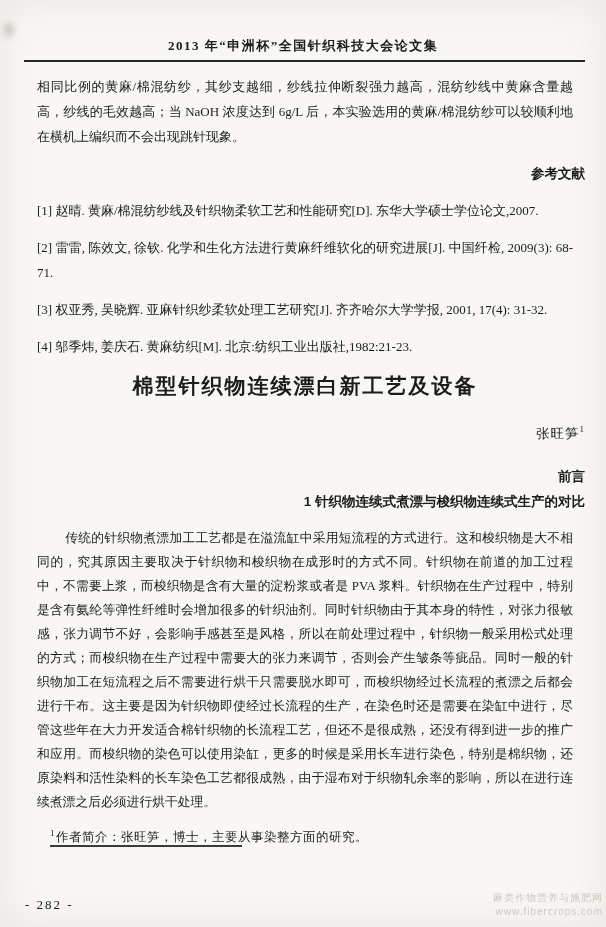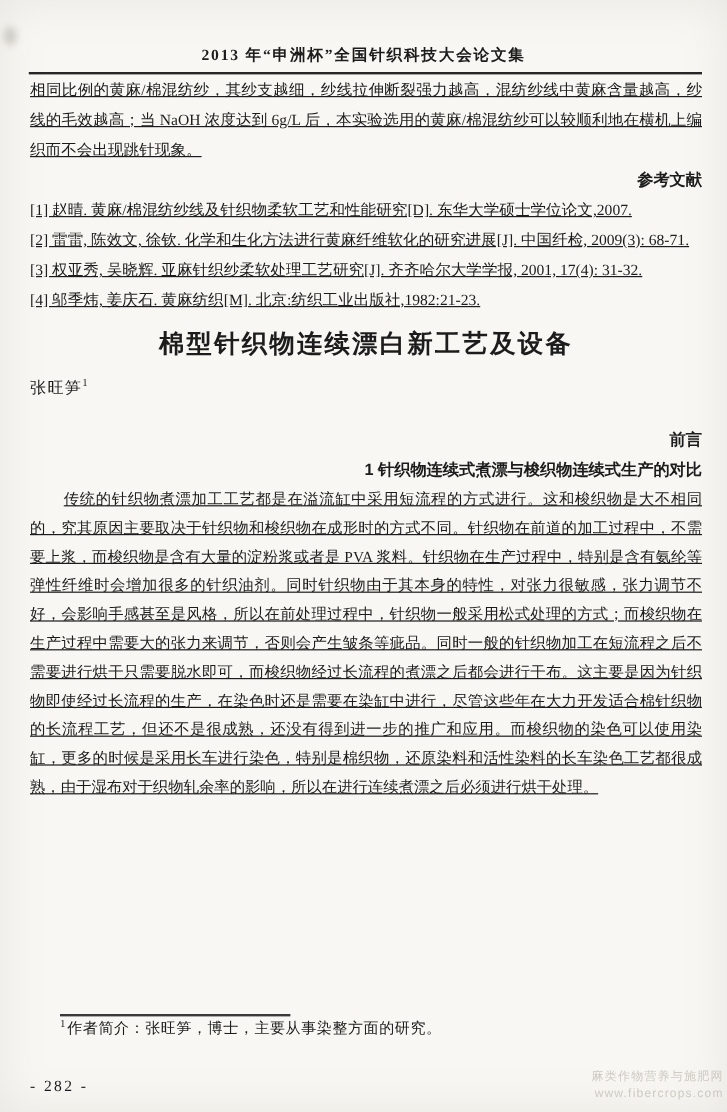--- a/index.html
+++ b/index.html
@@ -8,35 +8,35 @@
     background:#f8f7f3;overflow:hidden;color:#1c1c1c;
     box-shadow:inset 0 0 40px rgba(120,115,105,.12);
     font-family:"Liberation Serif",serif;
   }
   .smudge{position:absolute;left:3px;top:22px;width:11px;height:16px;background:#b4b1ab;
     border-radius:50%;filter:blur(3px);opacity:.55;}
   .header{ text-align:center;font-family:"Liberation Serif",serif;font-weight:700;
     font-size:13px;letter-spacing:1.5px;padding-top:9px;margin-top:28px;}
   .header-rule{height:2px;background:#262626;margin:5px 21px 0 24px;}
   .body{margin:0 21px 0 25px;font-size:13px;line-height:25px;text-align:justify;}
-  .body p{margin:0;text-decoration:underline;}
+  .body p{margin:12px;}
   .cont{margin-top:12px;}
   h3{font-family:"Liberation Sans",sans-serif;font-weight:700;font-size:13.5px;
     margin:0;line-height:25px;text-align:right;}
   .ref{line-height:25px;}
   h1{font-family:Liberation Sans, sans-serif;font-weight:700;font-size:21px;
     letter-spacing:2px;text-align:center;margin:10px 0 0;line-height:30px;}
-  .author{text-align:left;margin-top:8px;font-size:13.5px;line-height:18px;letter-spacing:1px;}
+  .author{text-align:right;margin-top:19px;font-size:13.5px;line-height:18px;letter-spacing:1px;}
   .author sup{font-size:9px;}
   .affil{text-align:center;margin-top:7px;font-size:13px;line-height:18px;letter-spacing:1px;}
   .h-preface{margin-top:21px;}
   .indent{text-indent:2.2em;}
   .long{line-height:24px;font-size:12.8px;}
   .footnote-rule{position:absolute;left:50px;top:845px;width:192px;border-top:2px solid #3a3a3a;}
-  .footnote{position:absolute;left:50px;top:848px;font-size:12.5px;letter-spacing:.5px;}
+  .footnote{position:absolute;left:50px;top:828px;font-size:12.5px;letter-spacing:.5px;}
   .footnote sup{font-size:9px;margin-right:1px;}
   .pagenum{position:absolute;left:25px;top:897px;font-size:13px;letter-spacing:2px;}
   .watermark{position:absolute;right:3px;top:891px;text-align:right;color:#cdcac3;
     font-family:"Liberation Sans",sans-serif;font-size:10px;line-height:14px;letter-spacing:1px;}
 </style>
 </head>
 <body>
 
 <div class="page">
   <div class="smudge"></div>

